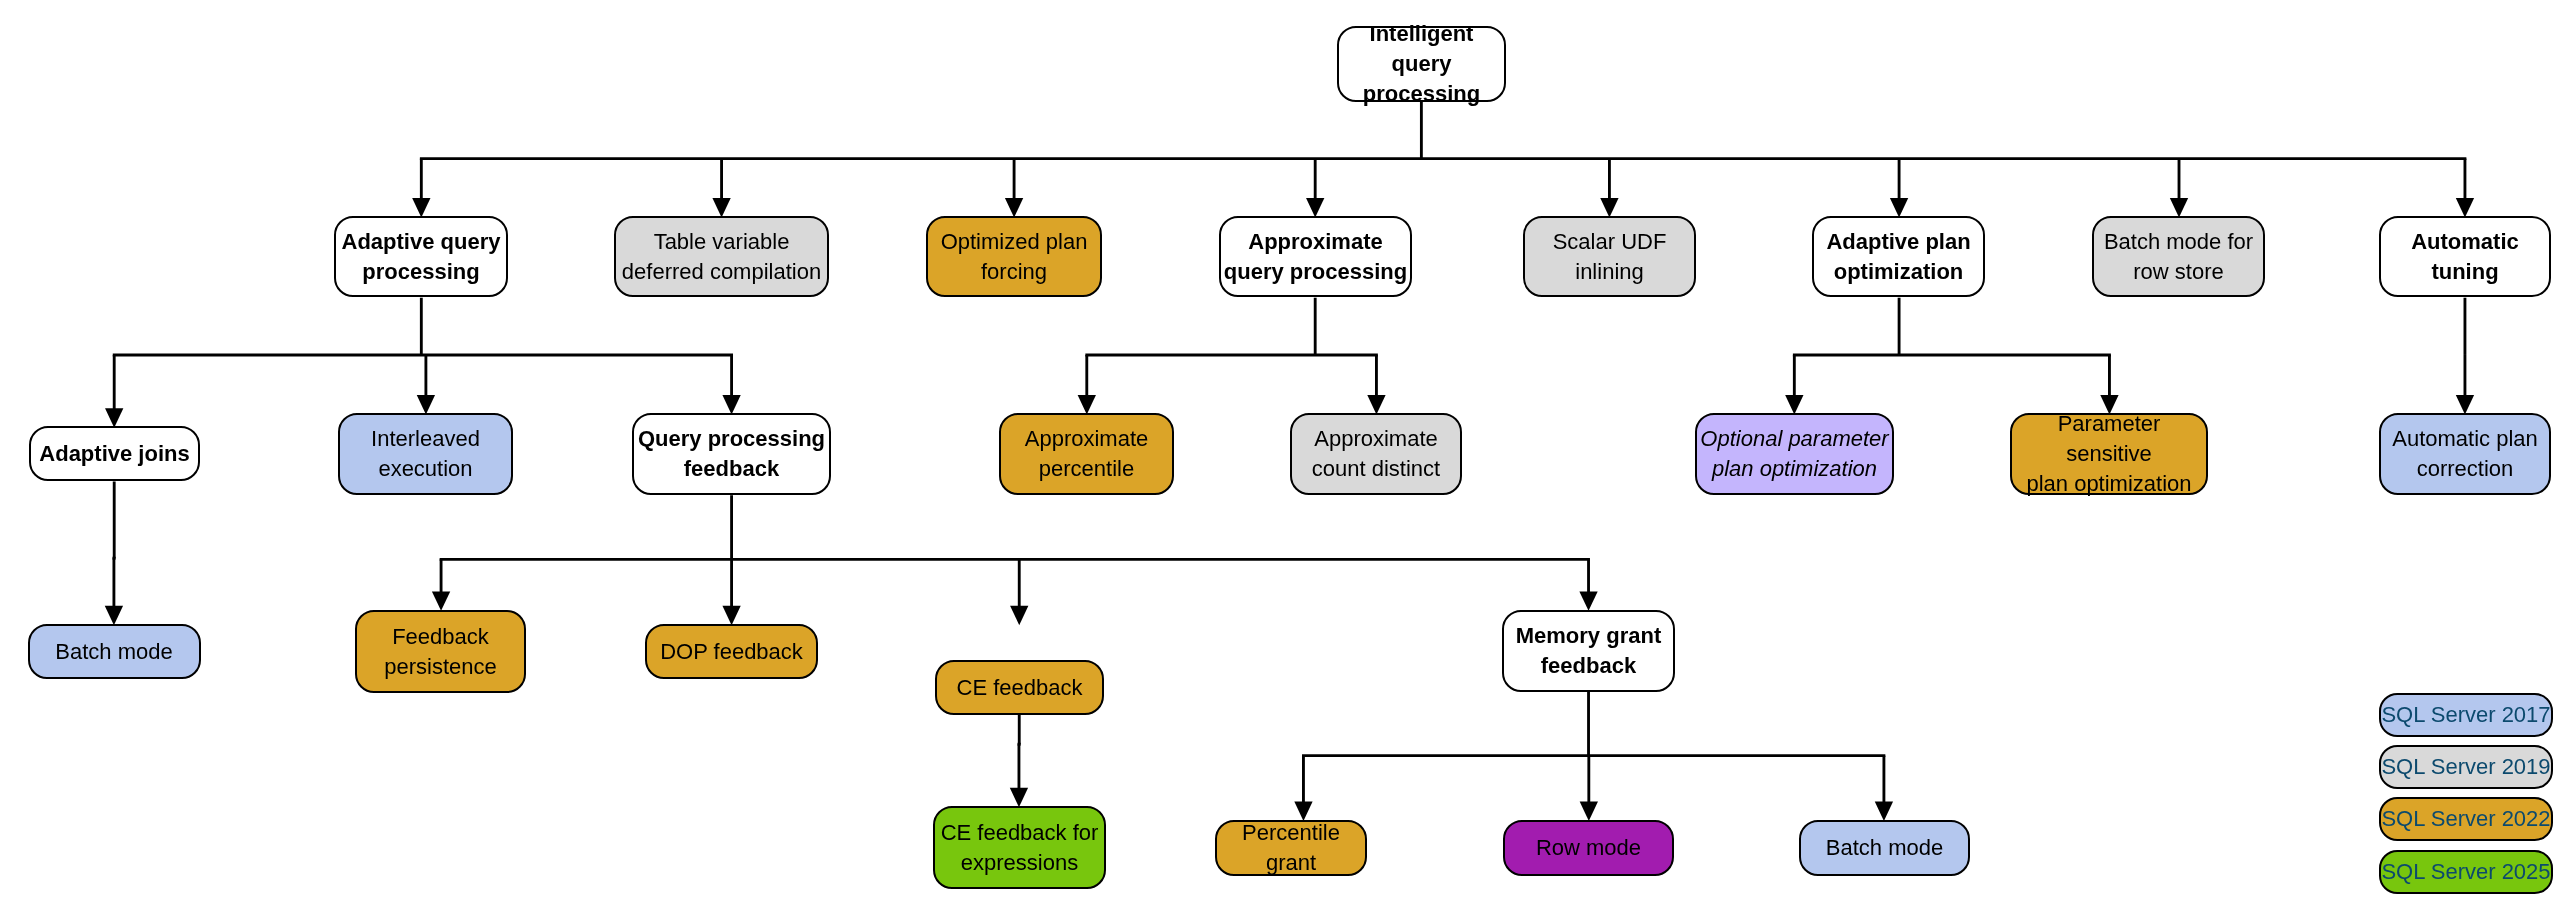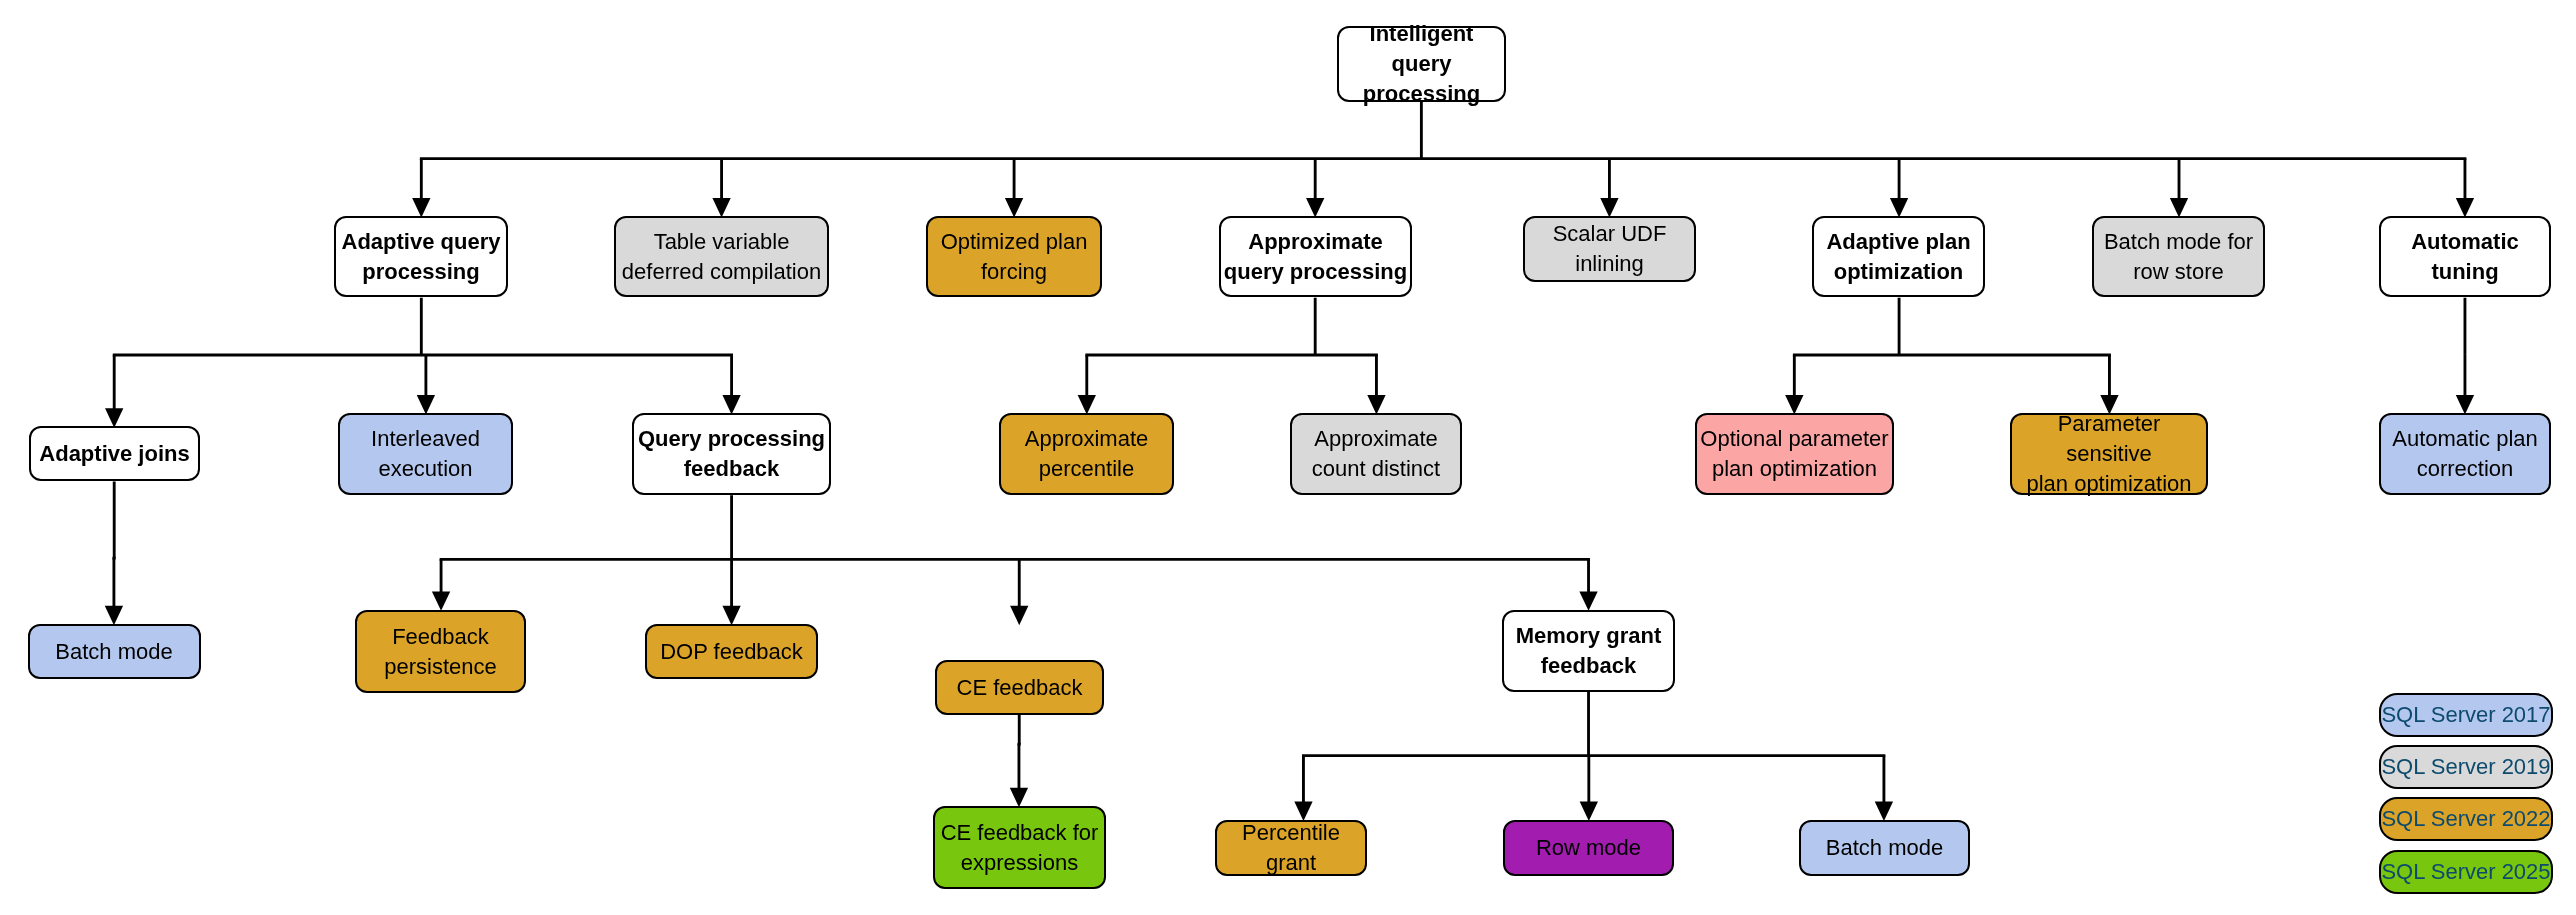--- a/index.html
+++ b/index.html
@@ -8,21 +8,21 @@
     width:2576px;height:916px;
     background:#ffffff;
     font-family:"Liberation Sans", sans-serif;
     overflow:hidden;
   }
   #wires{position:absolute;left:0;top:0;width:2576px;height:916px;}
   .node{
     position:absolute;
     box-sizing:border-box;
     border:2.3px solid #000;
-    border-radius:12px;
+    border-radius:19px;
     display:flex;align-items:center;justify-content:center;
     text-align:center;
     font-size:22px;line-height:30px;
     color:#000;
     white-space:pre-line;
     background:#fff;
   }
   .node.v-none{font-weight:bold;}
   .legend-pill{
     position:absolute;
@@ -111,38 +111,38 @@
       <div class="node v-none" style="left: 1337px; top: 26px; width: 169px; height: 76px; background: rgb(255, 255, 255);">Intelligent query
 processing</div>
       <div class="node v-none" style="left: 334px; top: 216px; width: 174px; height: 81px; background: rgb(255, 255, 255);">Adaptive query
 processing</div>
       <div class="node v-2019" style="left: 614px; top: 216px; width: 215px; height: 81px; background: rgb(217, 217, 217);">Table variable
 deferred compilation</div>
       <div class="node v-2022" style="left: 926px; top: 216px; width: 176px; height: 81px; background: rgb(219, 164, 40);">Optimized plan
 forcing</div>
       <div class="node v-none" style="left: 1219px; top: 216px; width: 193px; height: 81px; background: rgb(255, 255, 255);">Approximate
 query processing</div>
-      <div class="node v-2019" style="left: 1523px; top: 216px; width: 173px; height: 66px; background: rgb(217, 217, 217);">Scalar UDF
+      <div class="node v-2019" style="left: 1523px; top: 216px; width: 173px; height: 81px; background: rgb(217, 217, 217);">Scalar UDF
 inlining</div>
       <div class="node v-none" style="left: 1812px; top: 216px; width: 173px; height: 81px; background: rgb(255, 255, 255);">Adaptive plan
 optimization</div>
       <div class="node v-2019" style="left: 2092px; top: 216px; width: 173px; height: 81px; background: rgb(217, 217, 217);">Batch mode for
 row store</div>
       <div class="node v-none" style="left: 2379px; top: 216px; width: 172px; height: 81px; background: rgb(255, 255, 255);">Automatic
 tuning</div>
       <div class="node v-none" style="left: 29px; top: 426px; width: 171px; height: 55px; background: rgb(255, 255, 255);">Adaptive joins</div>
       <div class="node v-2017" style="left: 338px; top: 413px; width: 175px; height: 82px; background: rgb(180, 199, 238);">Interleaved
 execution</div>
       <div class="node v-none" style="left: 632px; top: 413px; width: 199px; height: 82px; background: rgb(255, 255, 255);">Query processing
 feedback</div>
       <div class="node v-2022" style="left: 999px; top: 413px; width: 175px; height: 82px; background: rgb(219, 164, 40);">Approximate
 percentile</div>
       <div class="node v-2019" style="left: 1290px; top: 413px; width: 172px; height: 82px; background: rgb(217, 217, 217);">Approximate
 count distinct</div>
-      <div class="node v-2025" style="left: 1695px; top: 413px; width: 199px; height: 82px; background: #fca5a5;">Optional parameter
+      <div class="node v-2025" style="left: 1695px; top: 413px; width: 199px; height: 82px; background: #c4b5fd; font-style: italic;">Optional parameter
 plan optimization</div>
       <div class="node v-2022" style="left: 2010px; top: 413px; width: 198px; height: 82px; background: rgb(219, 164, 40);">Parameter sensitive
 plan optimization</div>
       <div class="node v-2017" style="left: 2379px; top: 413px; width: 172px; height: 82px; background: rgb(180, 199, 238);">Automatic plan
 correction</div>
       <div class="node v-2017" style="left: 27.5px; top: 624px; width: 173px; height: 55px; background: rgb(180, 199, 238);">Batch mode</div>
       <div class="node v-2022" style="left: 355px; top: 610px; width: 171px; height: 83px; background: rgb(219, 164, 40);">Feedback
 persistence</div>
       <div class="node v-2022" style="left: 645px; top: 624px; width: 173px; height: 55px; background: rgb(219, 164, 40);">DOP feedback</div>
       <div class="node v-2022" style="left: 935px; top: 624px; width: 169px; height: 55px; background: rgb(219, 164, 40); margin-top: 36px;">CE feedback</div>

